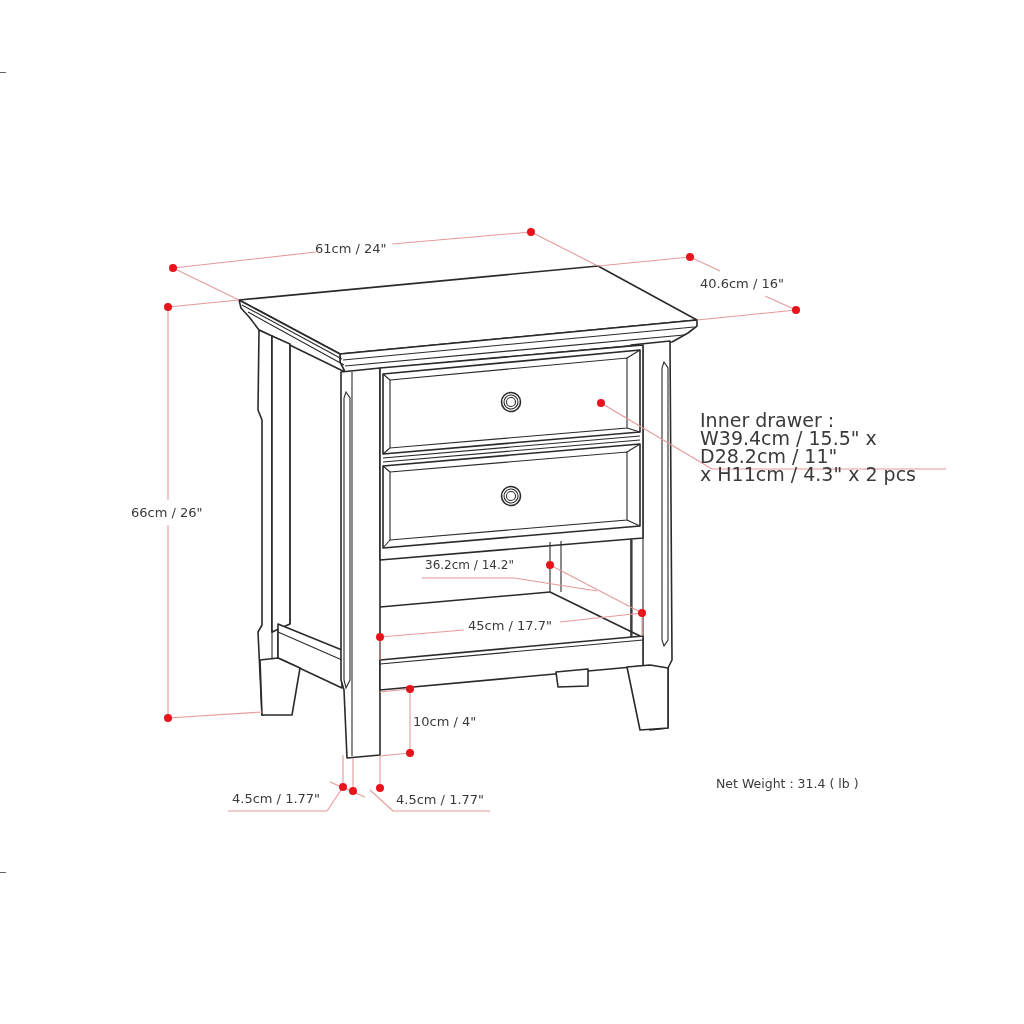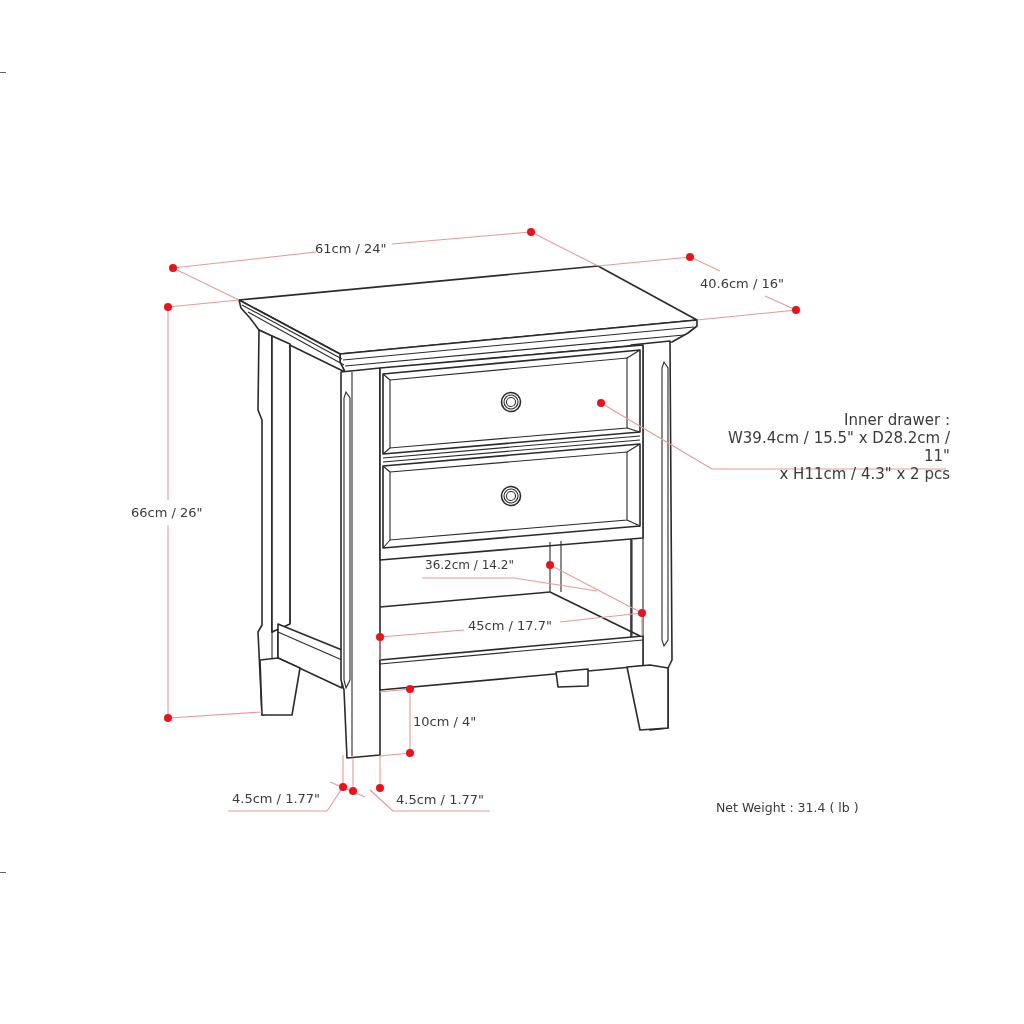--- a/index.html
+++ b/index.html
@@ -6,22 +6,22 @@
   body { width: 1024px; height: 1024px; position: relative; overflow: hidden;
          font-family: "DejaVu Sans", "Liberation Sans", sans-serif; }
   #diagram { position: absolute; left: 0; top: 0; width: 1024px; height: 1024px; }
   .ln { stroke: #2a2a2a; stroke-width: 1.6; fill: none; stroke-linejoin: round; }
   .ln2 { stroke: #2a2a2a; stroke-width: 1.1; fill: none; }
   .face { fill: #ffffff; stroke: #2a2a2a; stroke-width: 1.6; stroke-linejoin: round; }
   .dim { stroke: #e59a9a; stroke-width: 1.1; fill: none; }
   .dot { fill: #e8131b; }
   .lbl { position: absolute; font-size: 13px; color: #3a3a3a; white-space: nowrap; line-height: 1; }
   .tick { position: absolute; left: 0; width: 6px; height: 1px; background: #666; }
-  #drawer-note { position: absolute; left: 700px; top: 411px; width: 250px; text-align: right;
-                 font-size: 15px; color: #3a3a3a; line-height: 18px; }
+  #drawer-note { position: absolute; left: 700px; top: 411px; width: 250px; text-align: left;
+                 font-size: 19px; color: #3a3a3a; line-height: 18px; }
 </style>
 </head>
 <body>
 
 <div class="tick" style="top:72px"></div>
 <div class="tick" style="top:872px"></div>
 
 <svg id="diagram" viewBox="0 0 1024 1024" xmlns="http://www.w3.org/2000/svg">
 
   <g>
@@ -168,13 +168,13 @@
 <div id="drawer-note">
   <div>Inner drawer :</div>
   <div>W39.4cm / 15.5" x D28.2cm / 11"</div>
   <div>x H11cm / 4.3" x 2 pcs</div>
 </div>
 <div class="lbl" style="left:425px; top:559px; font-size:12px;">36.2cm / 14.2"</div>
 <div class="lbl" style="left:468px; top:619px;">45cm / 17.7"</div>
 <div class="lbl" style="left:413px; top:715px;">10cm / 4"</div>
 <div class="lbl" style="left:232px; top:792px;">4.5cm / 1.77"</div>
 <div class="lbl" style="left:396px; top:793px;">4.5cm / 1.77"</div>
-<div class="lbl" style="left:716px; top:778px; font-size:12.5px;margin-top:24px;">Net Weight : 31.4 ( lb )</div>
+<div class="lbl" style="left:716px; top:778px; font-size:12.5px;">Net Weight : 31.4 ( lb )</div>
 
 </body></html>

